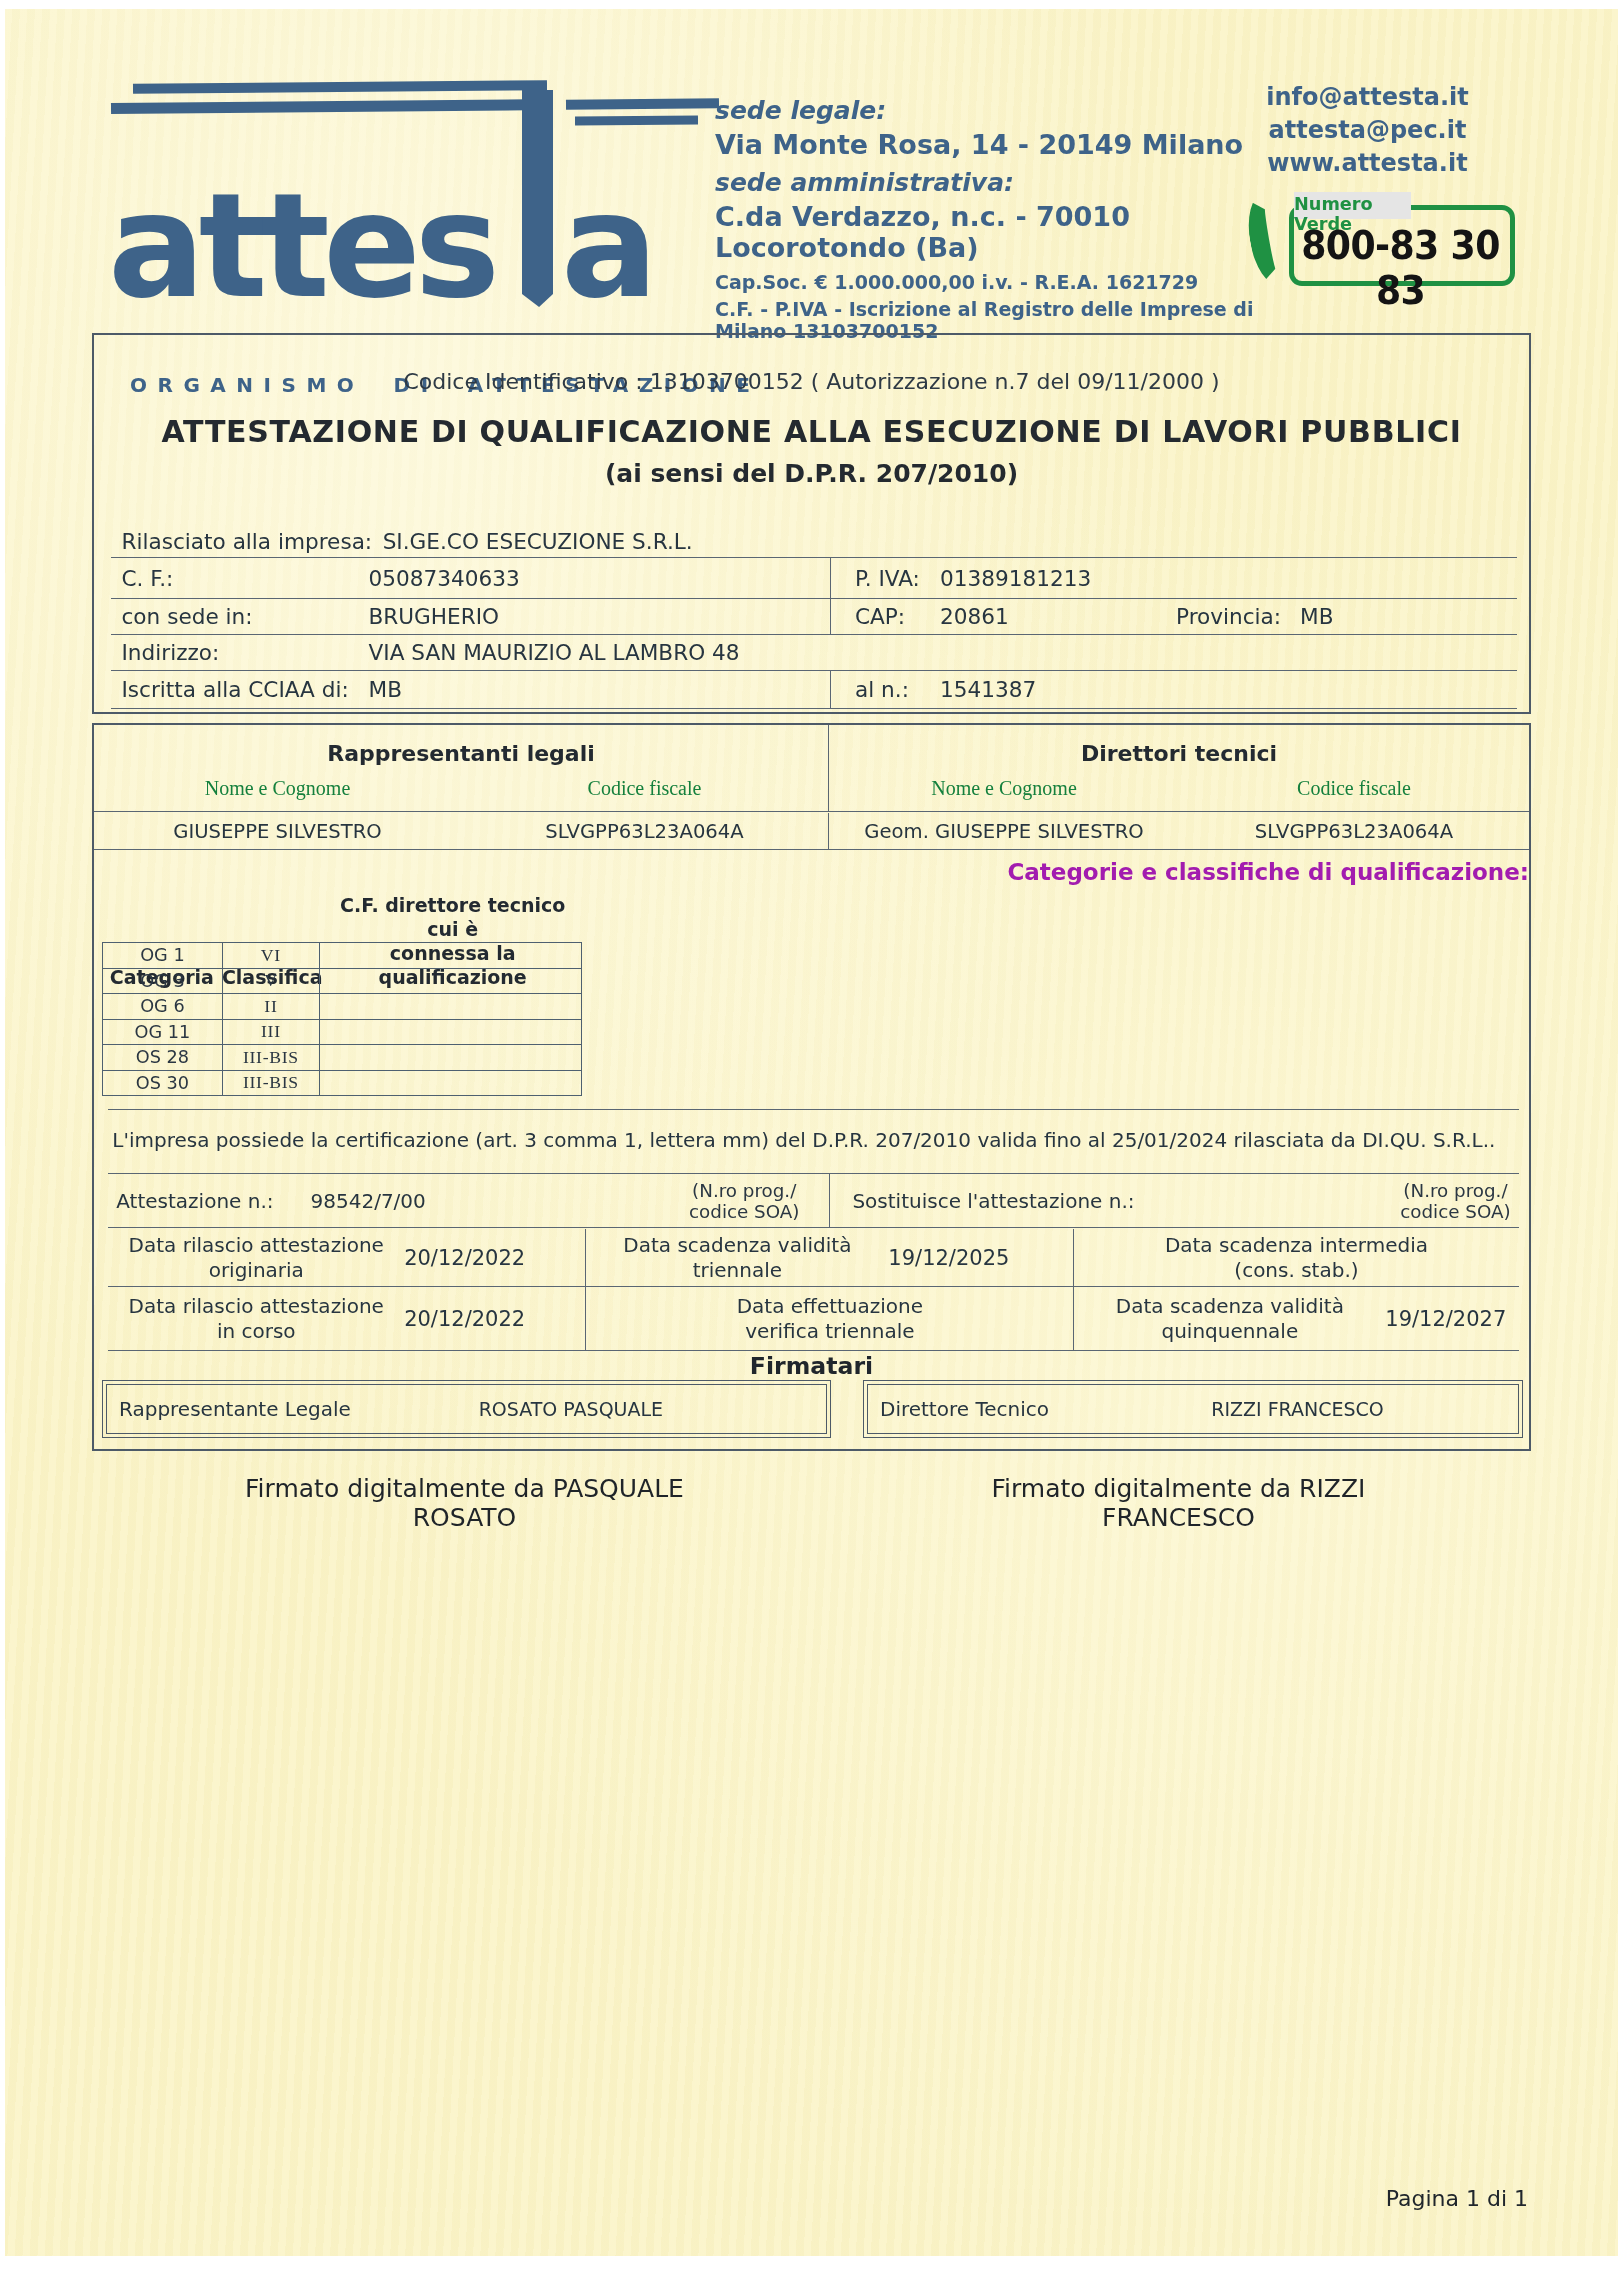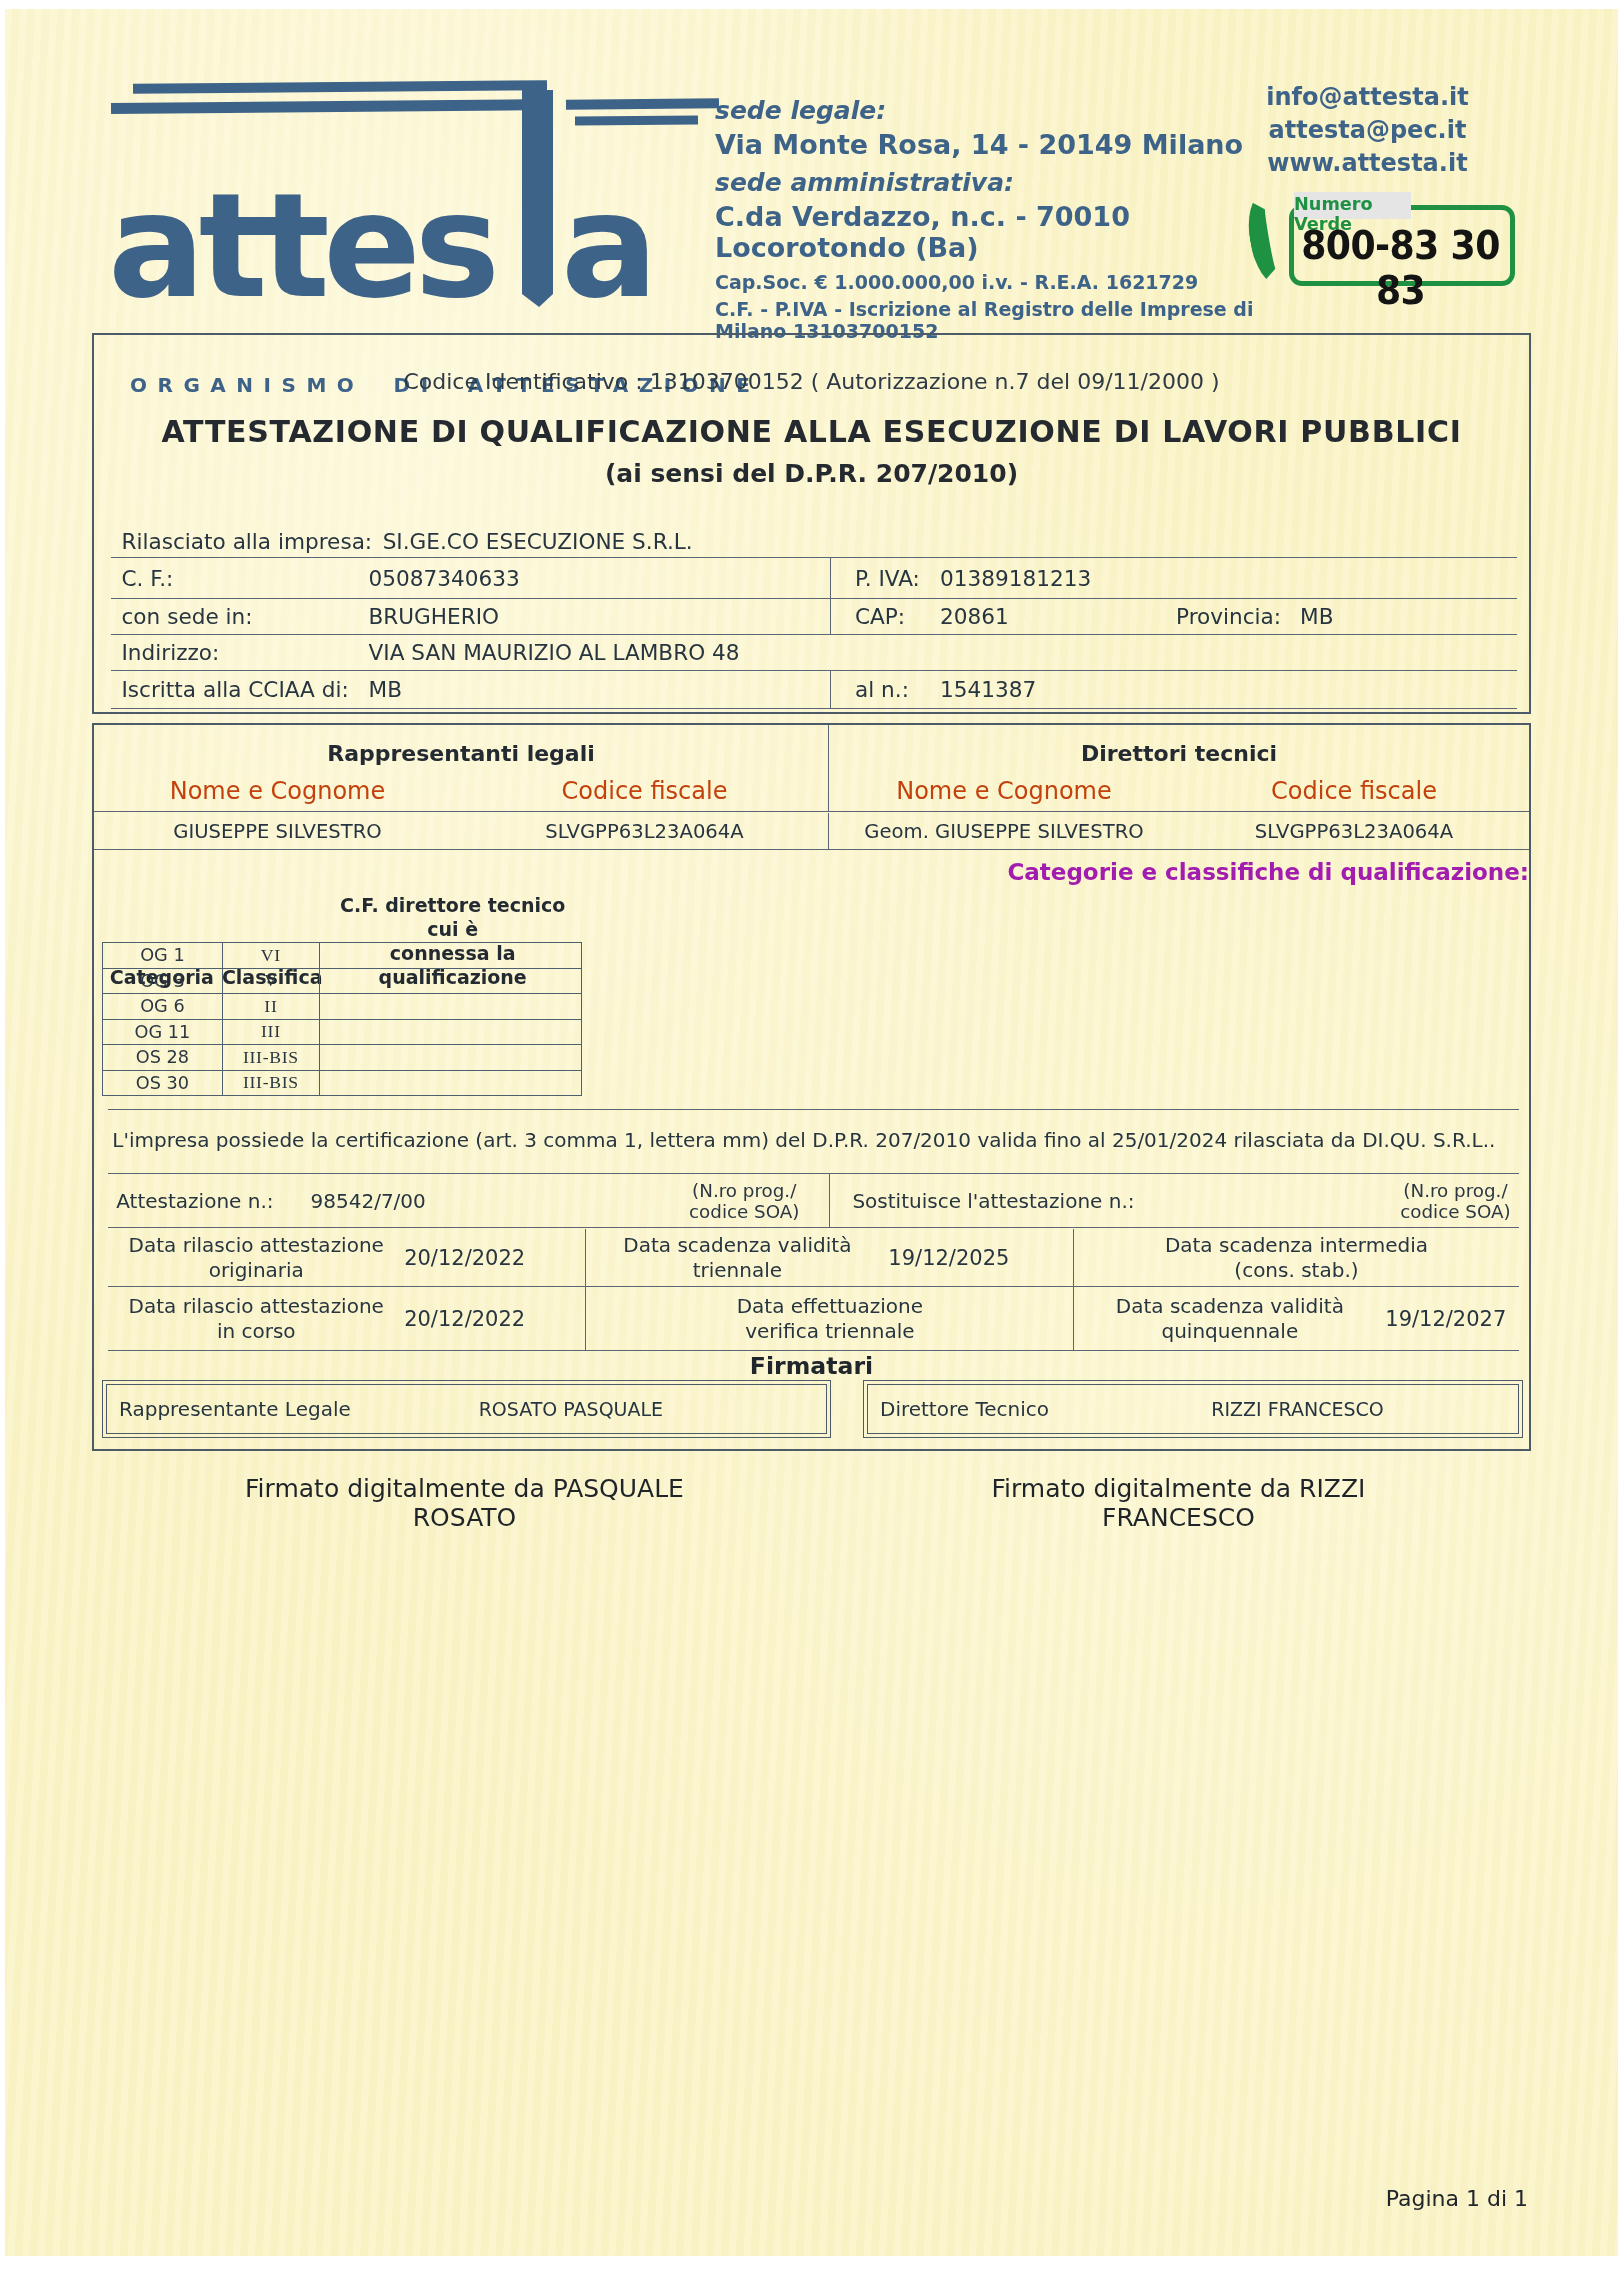--- a/index.html
+++ b/index.html
@@ -80,21 +80,21 @@
   .r1 { height:33px; } .r2 { height:41px; } .r3 { height:36px; } .r4 { height:36px; } .r5 { height:38px; }
 
   
   .reps-head { position:absolute; top:0; left:0; right:0; height:87px;
                border-bottom:1.3px solid #5a6673; display:flex; }
   .reps-data { position:absolute; top:88px; left:0; right:0; height:37px;
                border-bottom:1.3px solid #5a6673; display:flex; font-size:19.6px; }
   .halfL { flex:0 0 734px; }
   .halfR { flex:1; border-left:1.3px solid #5a6673; }
   .rep-title { text-align:center; margin-top:15.7px; font-size:22px; font-weight:bold; color:#232a31; }
-  .rep-cols { display:flex; margin-top:11.8px; font-size:24px; color:#c2410c; }
+  .rep-cols { display:flex; margin-top:11.8px; font-size:20px; color:#15803d;font-family:Liberation Serif, serif; }
   .rep-cols span, .reps-data .cellpair span { flex:0 0 50%; text-align:center; }
   .reps-data .cellpair { display:flex; width:100%; align-items:center; }
   .reps-data .halfL, .reps-data .halfR { display:flex; align-items:center; }
 
   .cat-title { position:absolute; top:134px; left:0; width:100%; text-align:right;
                font-size:23px; font-weight:bold; color:#a21caf;padding-left:6px; }
   .cat-head { position:absolute; top:168px; left:7.9px; width:481px; display:flex; align-items:flex-end;
               text-align:center; font-weight:bold; font-size:19px; line-height:24px; color:#232a31; }
   .ch1 { flex:0 0 120px; } .ch2 { flex:0 0 97px; } .ch3 { flex:1; }
   .cat-table { position:absolute; top:217px; left:7.9px; border-collapse:collapse; font-size:17.7px; color:#2b3743; }

